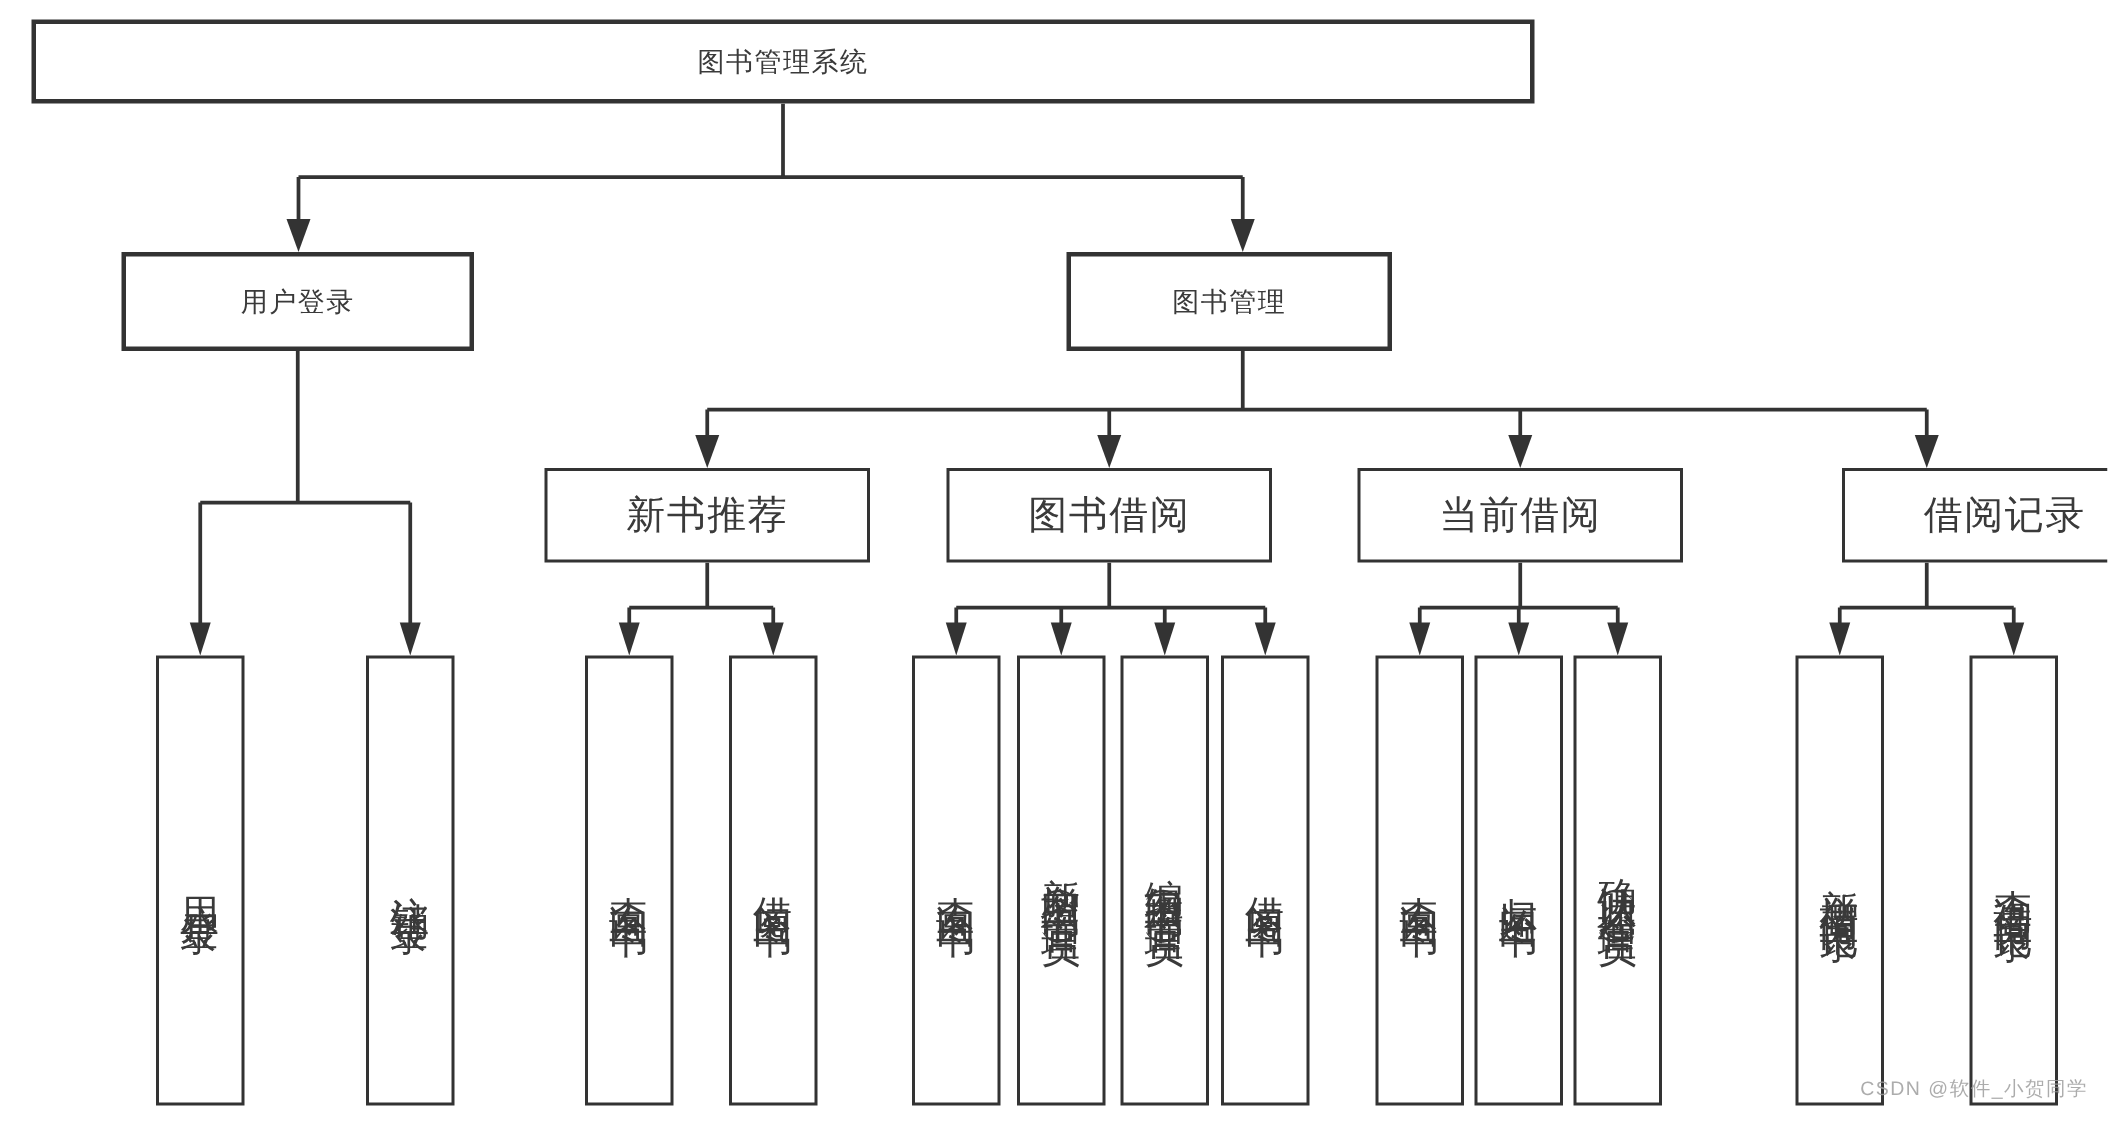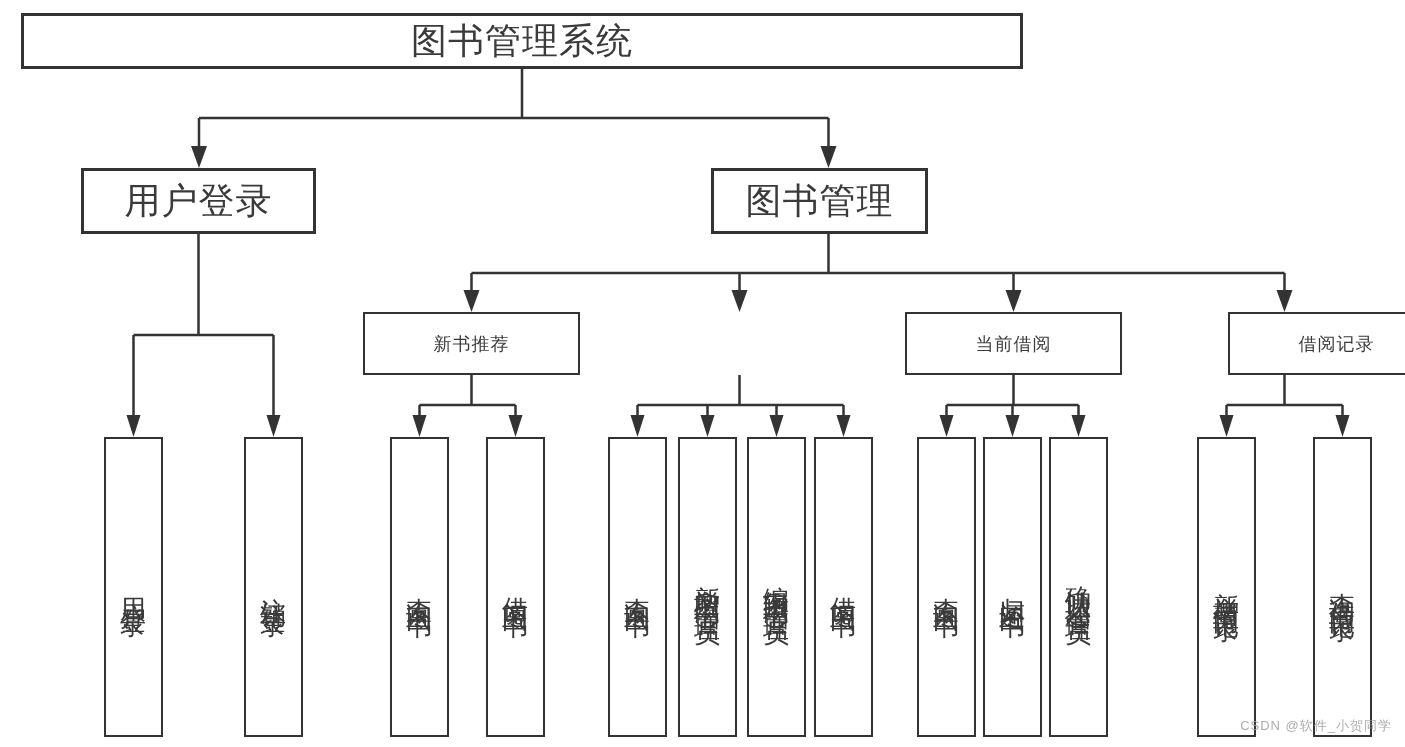--- a/index.html
+++ b/index.html
@@ -14,22 +14,22 @@
     position:absolute;
     box-sizing:border-box;
     background:#ffffff;
     border:3px solid #333333;
     color:#3a3a3a;
     display:flex;
     align-items:center;
     justify-content:center;
     z-index:2;
   }
-  .h-node{ font-size:36px; letter-spacing:1px; white-space:nowrap; }
-  .l3-node{ border-width:2.5px; font-size:18px; }
+  .h-node{ font-size:18px; letter-spacing:1px; white-space:nowrap; }
+  .l3-node{ border-width:2.5px; font-size:26px; }
   .leaf{
     border-width:2.5px;
     writing-mode:vertical-rl;
     text-orientation:mixed;
     font-size:26px;
     letter-spacing:5px;
     line-height:1;
     text-align:center;
   }
   #wires{ position:absolute; left:0; top:0; z-index:1; }
@@ -94,20 +94,21 @@
       <polygon points="1342.5,437 1335.5,415 1349.5,415"></polygon>
     </g>
   </svg>
 
   <div class="node h-node" style="left:21px;top:13px;width:1002px;height:56px;">图书管理系统</div>
 
   <div class="node h-node" style="left:81px;top:168px;width:235px;height:66px;">用户登录</div>
   <div class="node h-node" style="left:711px;top:168px;width:217px;height:66px;">图书管理</div>
 
   <div class="node h-node l3-node" style="left:363px;top:312px;width:217px;height:63px;">新书推荐</div>
+  <div class="node h-node l3-node" style="left:631px;top:312px;width:217px;height:63px;">图书借阅</div>
   <div class="node h-node l3-node" style="left:905px;top:312px;width:217px;height:63px;">当前借阅</div>
   <div class="node h-node l3-node" style="left:1228px;top:312px;width:217px;height:63px;">借阅记录</div>
 
   <div class="node leaf" style="left:104px;top:437px;width:59px;height:300px;">用户登录</div>
   <div class="node leaf" style="left:244px;top:437px;width:59px;height:300px;">注销登录</div>
 
   <div class="node leaf" style="left:390px;top:437px;width:59px;height:300px;">查询图书</div>
   <div class="node leaf" style="left:486px;top:437px;width:59px;height:300px;">借阅图书</div>
 
   <div class="node leaf" style="left:608px;top:437px;width:59px;height:300px;">查询图书</div>

